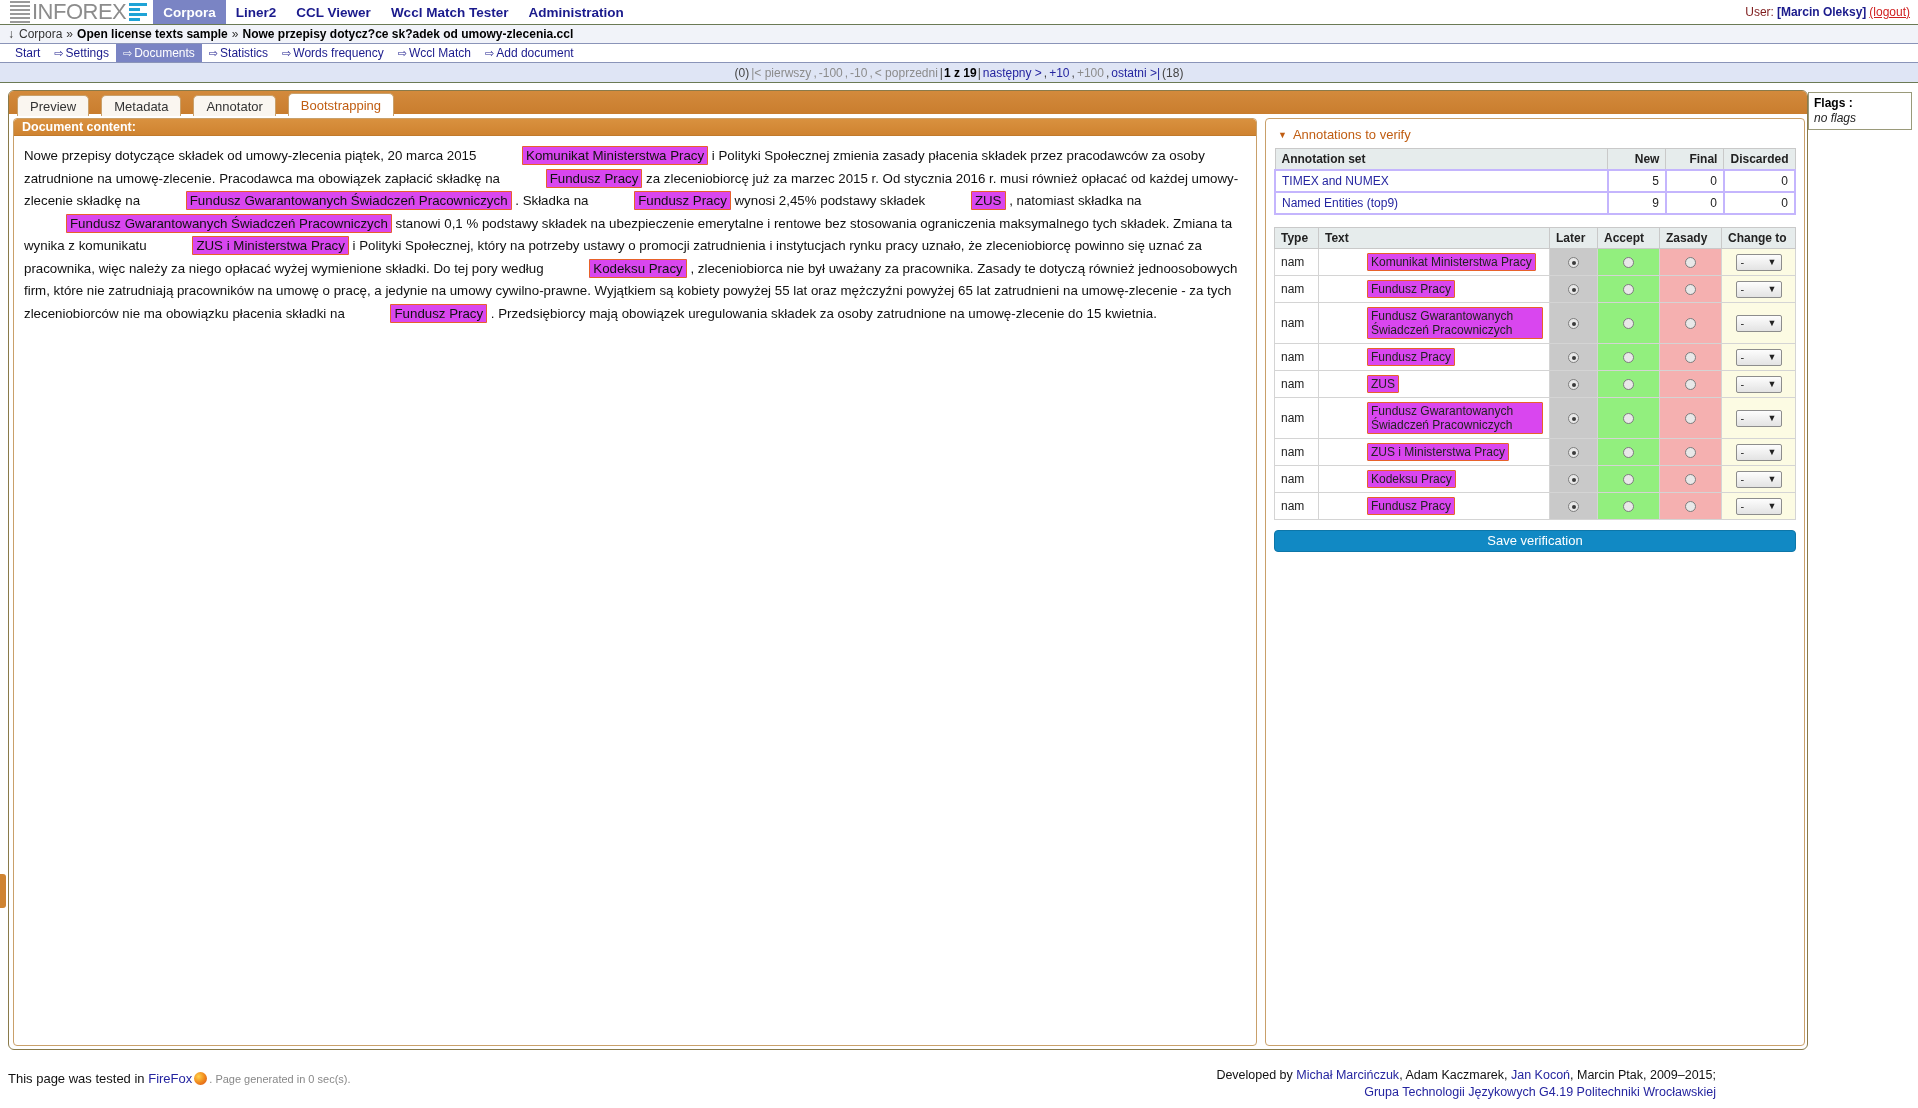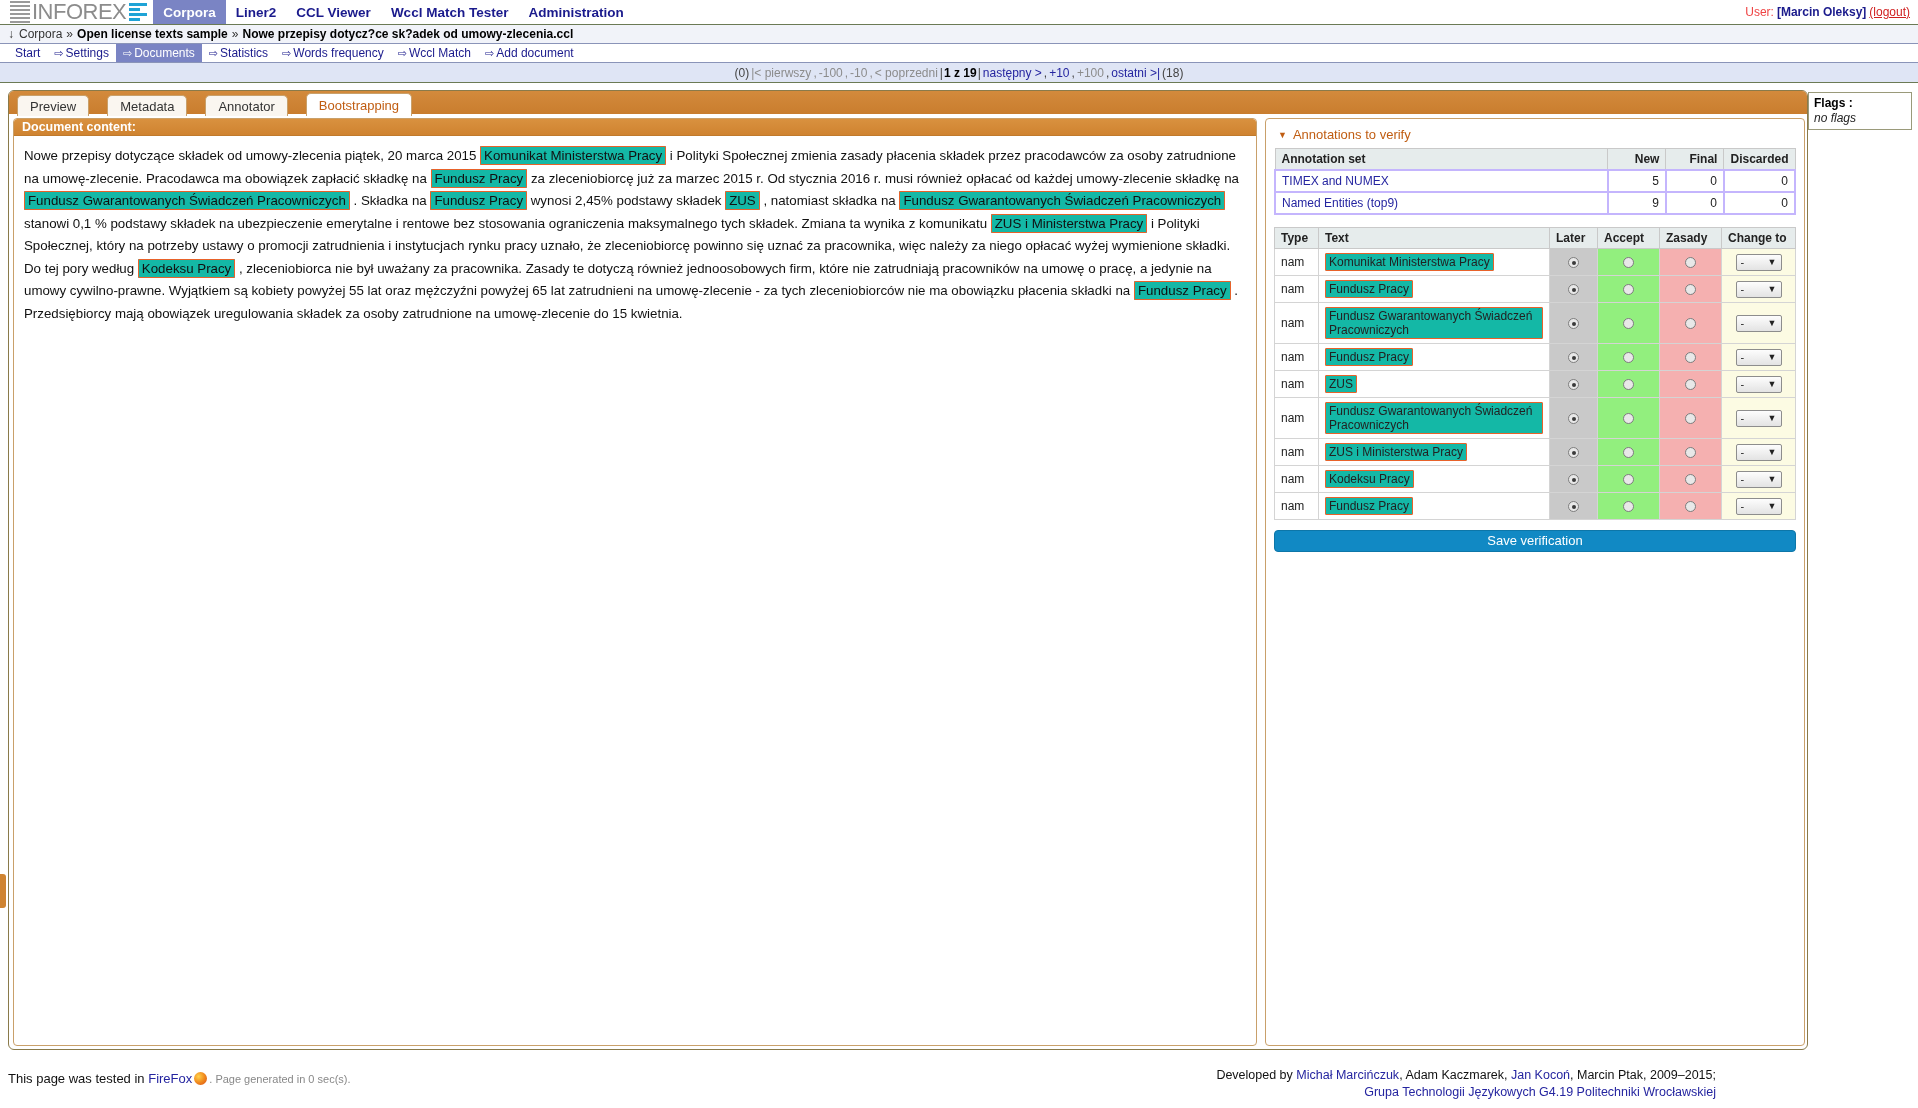--- a/index.html
+++ b/index.html
@@ -44,21 +44,21 @@
     font-weight: bold; font-size: 13.5px;
     color: #1a1a8c; text-decoration: none;
     white-space: nowrap;
   }
   #topnav .navitem.active { background: #7a84c4; color: #ffffff; }
   #topnav .spacer { flex: 1; }
   #topnav .userbox {
     display:flex; align-items:center; padding: 0 8px; font-size: 12px;
     white-space: nowrap;
   }
-  .userbox .ulabel { color:#ef4444; }
+  .userbox .ulabel { color:#7f1d1d; }
   .userbox .uname { color:#1a1a8c; font-weight:bold; margin-left:3px; }
   .userbox .ulogout { color:#d02020; margin-left:3px; }
 
   
   #breadcrumb {
     height: 19px;
     background: #f1f3f9;
     border-bottom: 1px solid #8a94b8;
     display: flex; align-items: center;
     padding-left: 8px;
@@ -127,21 +127,21 @@
     overflow: hidden;
   }
   #panelbar {
     position:absolute; left:0; top:0; width:100%; height: 23px;
     background: linear-gradient(#d38a3c, #c97d2e);
   }
 
   
   #tabs {
     position:absolute; left: 8px; top: 2px;
-    display:flex; align-items:flex-end; gap:18px; z-index: 3;
+    display:flex; align-items:flex-end; gap:12px; z-index: 3;
   }
   .tab {
     height: 21px; line-height: 21px;
     padding: 0 12px;
     background: #faf6f0;
     border: 1px solid #c9a06a;
     border-bottom: none;
     border-radius: 5px 5px 0 0;
     font-size: 13px; color:#333;
     cursor: default;
@@ -169,25 +169,26 @@
     border-radius: 3px 3px 0 0;
   }
   #doctext {
     padding: 9px 10px;
     font-size: 13.3px;
     line-height: 22.5px;
     color: #111;
     text-align: left;
   }
   .ann {
-    background: #14b8a6;
+    background: #d946ef;
     border: 1px solid #e8622a;
     padding: 1px 3px;
     border-radius: 1px;
     white-space: nowrap;
+    margin-left: 42px;
   }
 
   
   #rightcol {
     position:absolute; left: 1256px; top: 27px;
     width: 540px; height: 928px;
     border: 1px solid #c9a06a;
     border-radius: 4px;
     background: #fff;
     padding: 6px 8px;

